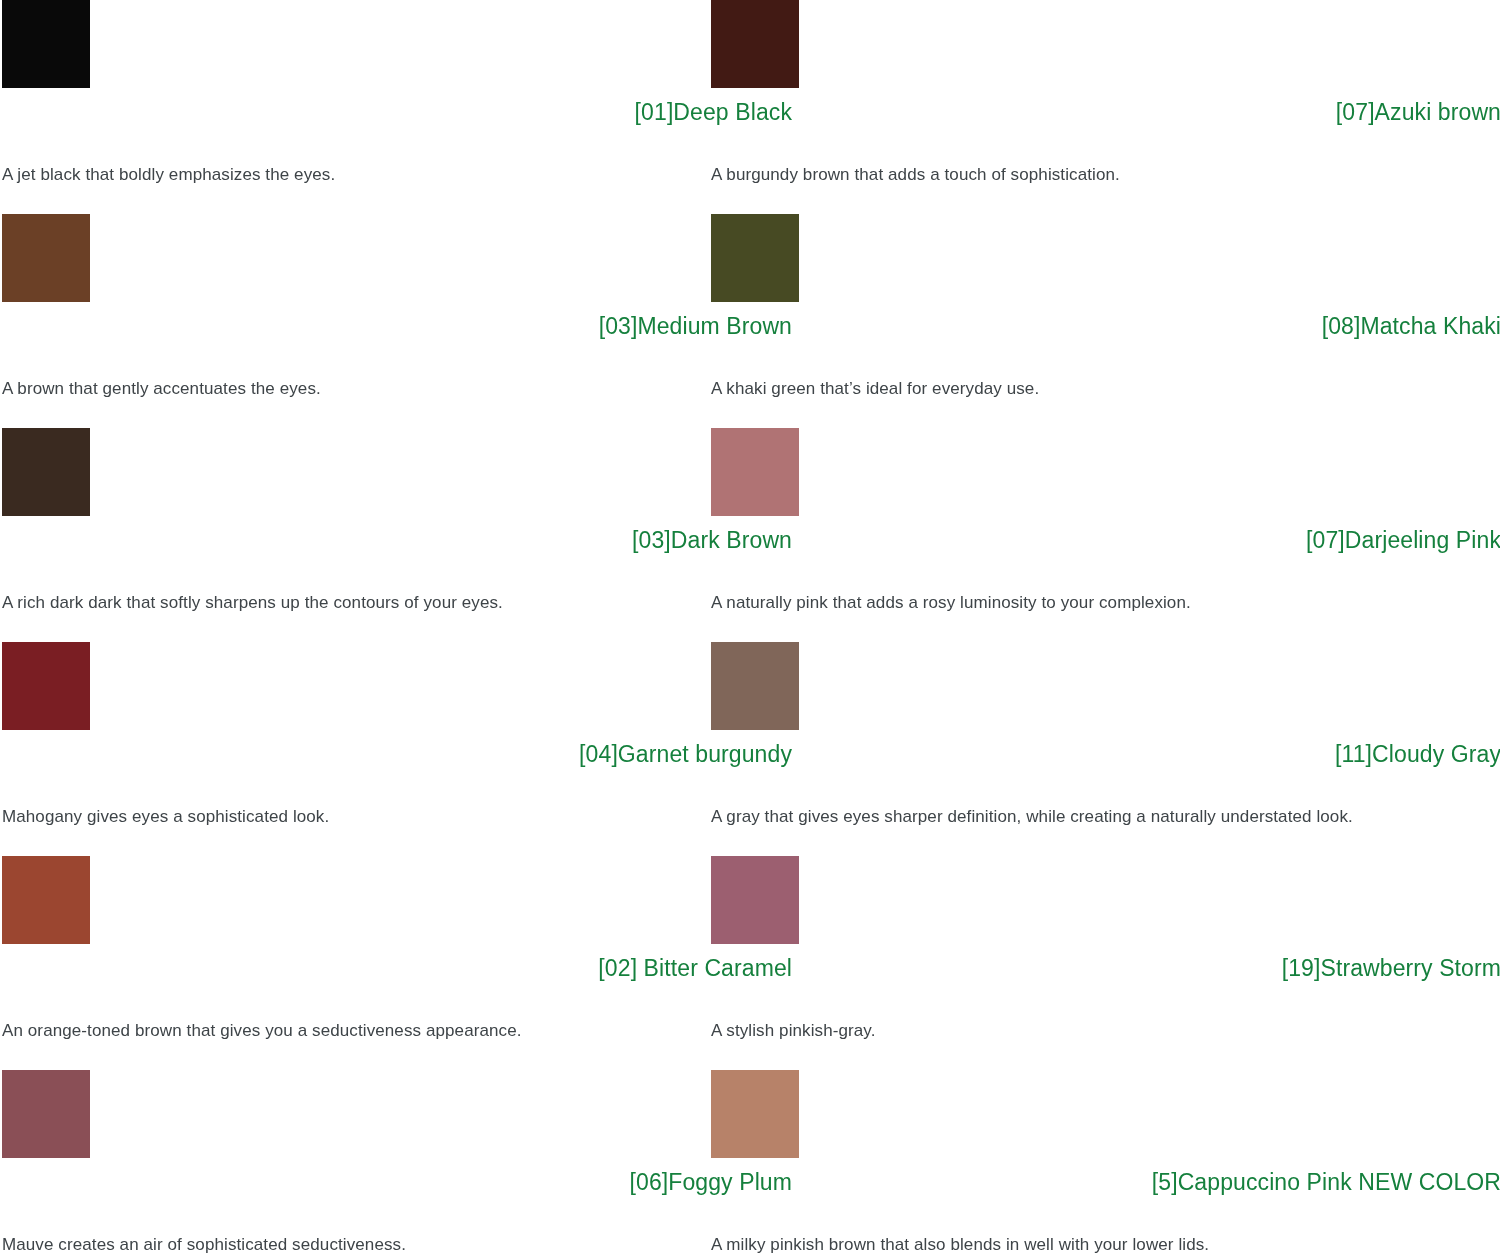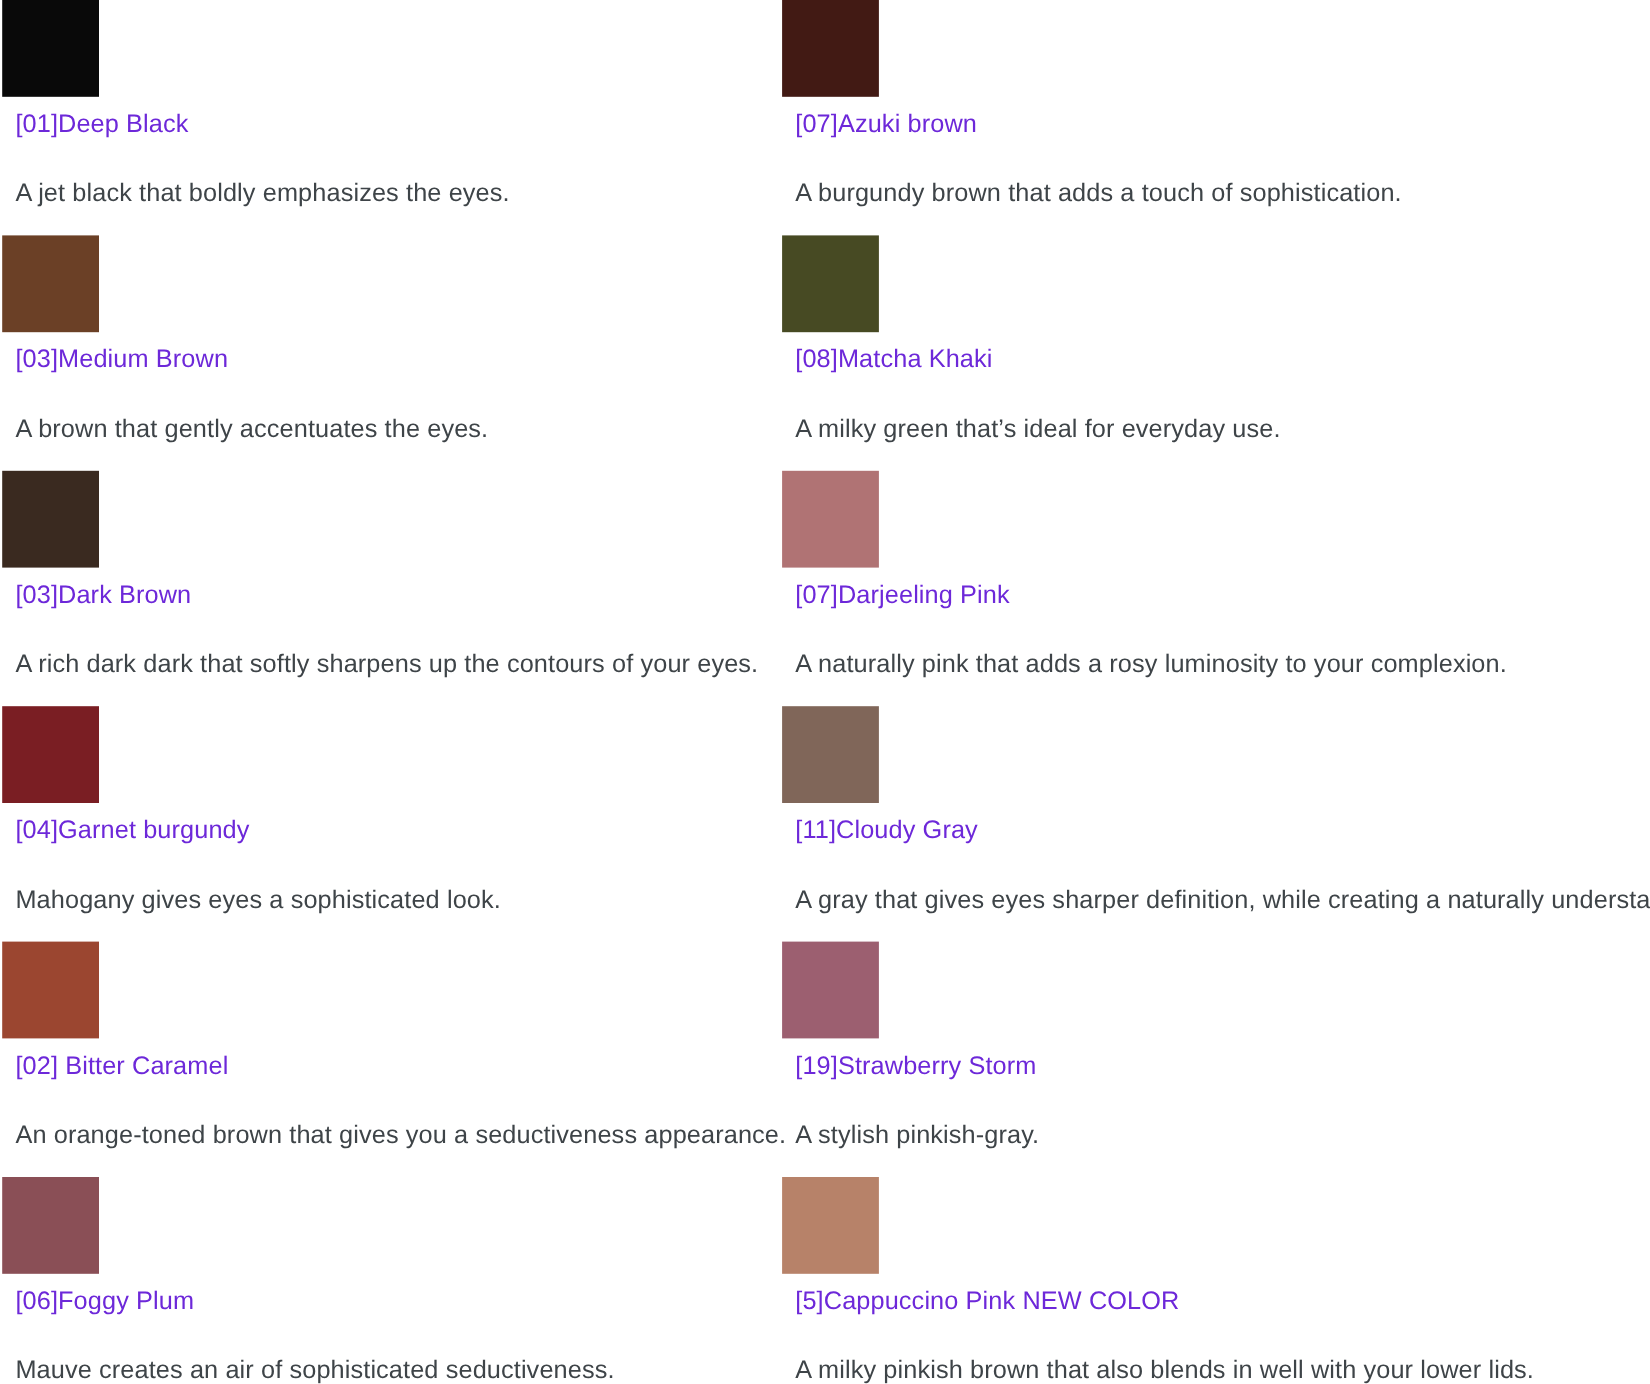--- a/index.html
+++ b/index.html
@@ -33,34 +33,35 @@
     position: relative;
     height: 214px;
   }
   .swatch {
     width: 88px;
     height: 88px;
     display: block;
     border: 0;
   }
   .shade-title {
-    margin: 12px;
+    margin: 0;
     padding: 0;
     font-size: 23px;
     font-weight: 400;
     line-height: 30px;
     letter-spacing: 0.1px;
-    color: #6d28d9;
+    color: #15803d;
     white-space: nowrap;
     margin-top: 9px;
+    text-align: right;
   }
   .shade-desc {
-    margin: 12px;
+    margin: 0;
     padding: 0;
-    font-size: 23px;
+    font-size: 17px;
     font-weight: 400;
     line-height: 30px;
     letter-spacing: 0.1px;
     color: #3e4448;
     white-space: nowrap;
     margin-top: 33px;
   }
 </style>
 </head>
 <body>
@@ -111,21 +112,21 @@
 
     <div class="shade-item">
       <span class="swatch" style="background-color:#421a14;"></span>
       <p class="shade-title">[07]Azuki brown</p>
       <p class="shade-desc">A burgundy brown that adds a touch of sophistication.</p>
     </div>
 
     <div class="shade-item">
       <span class="swatch" style="background-color:#474a23;"></span>
       <p class="shade-title">[08]Matcha Khaki</p>
-      <p class="shade-desc">A milky green that’s ideal for everyday use.</p>
+      <p class="shade-desc">A khaki green that’s ideal for everyday use.</p>
     </div>
 
     <div class="shade-item">
       <span class="swatch" style="background-color:#b07374;"></span>
       <p class="shade-title">[07]Darjeeling Pink</p>
       <p class="shade-desc">A naturally pink that adds a rosy luminosity to your complexion.</p>
     </div>
 
     <div class="shade-item">
       <span class="swatch" style="background-color:#806659;"></span>

